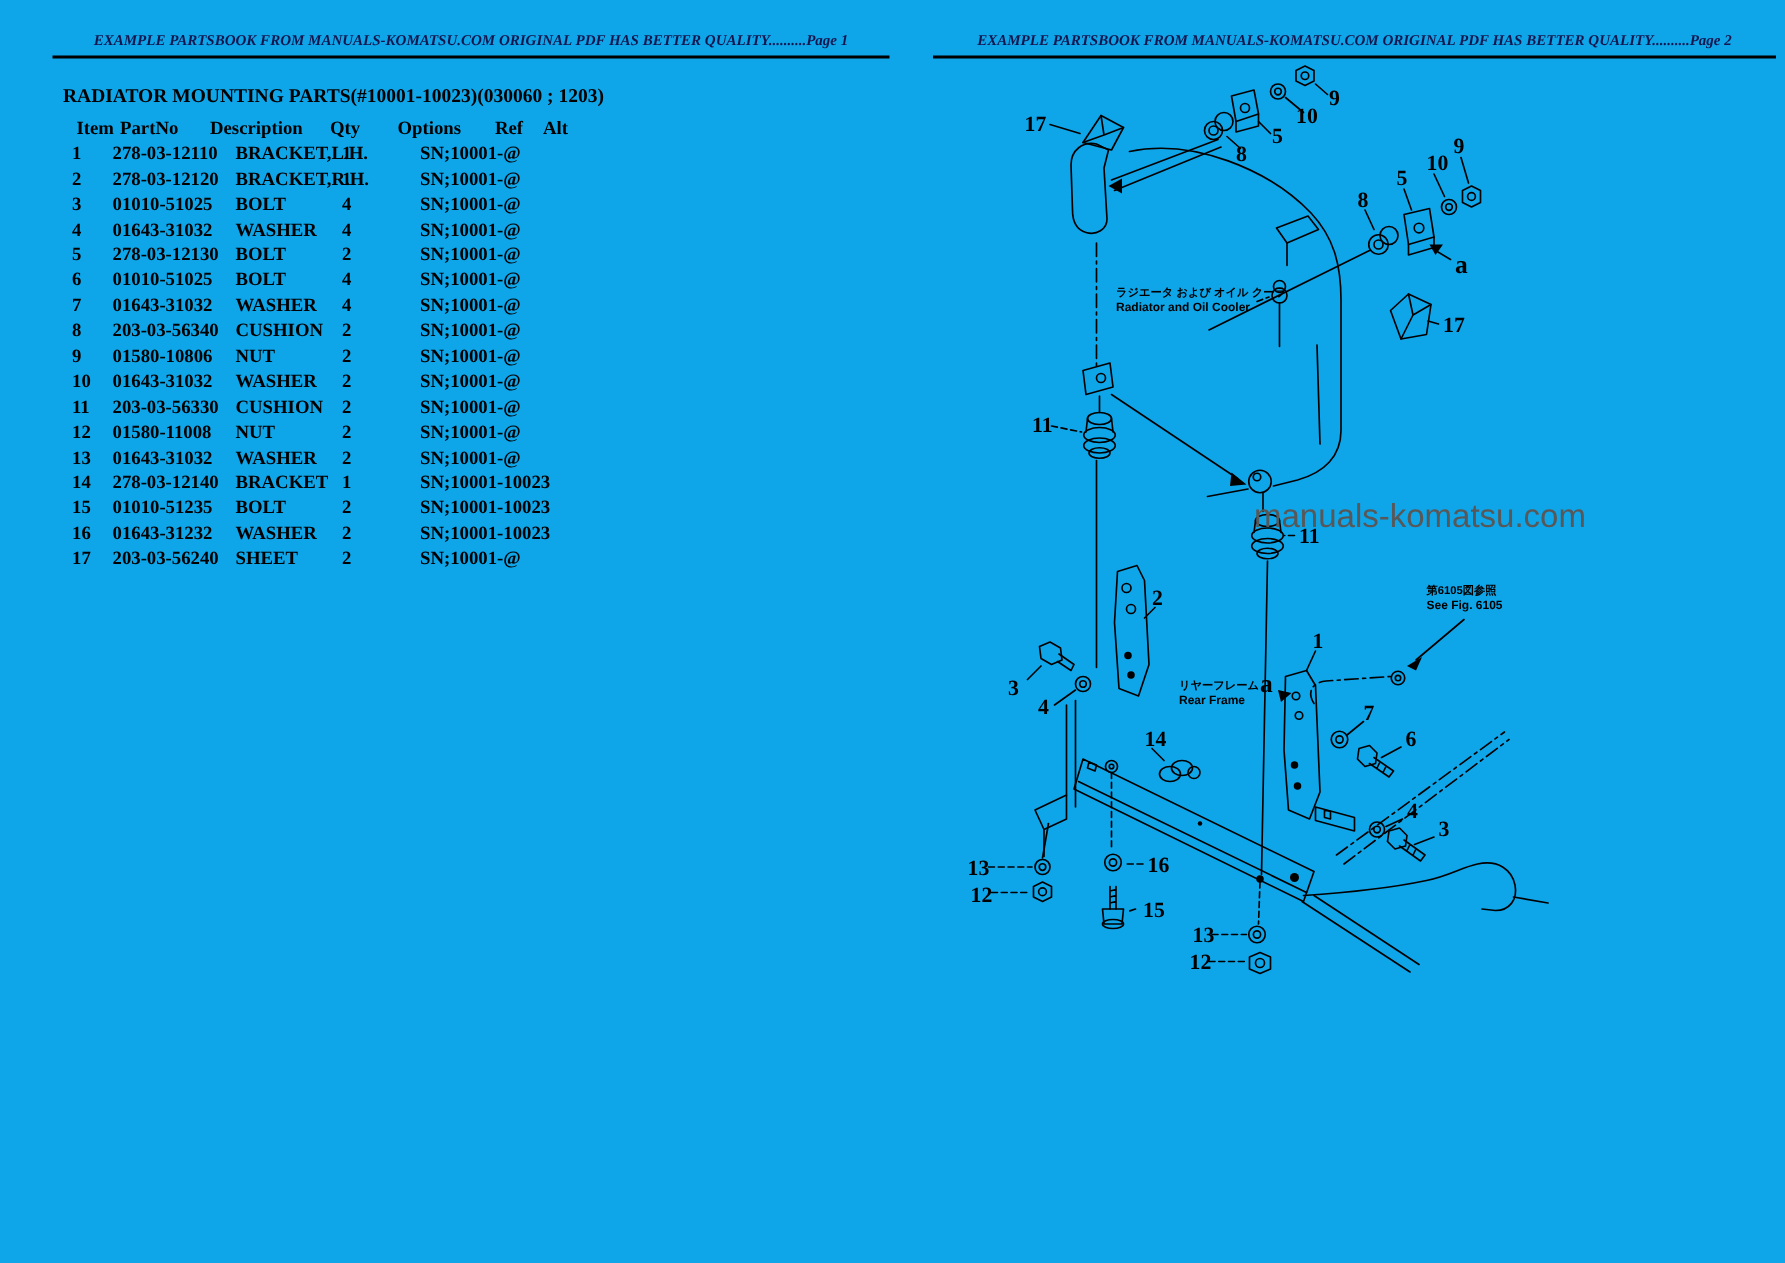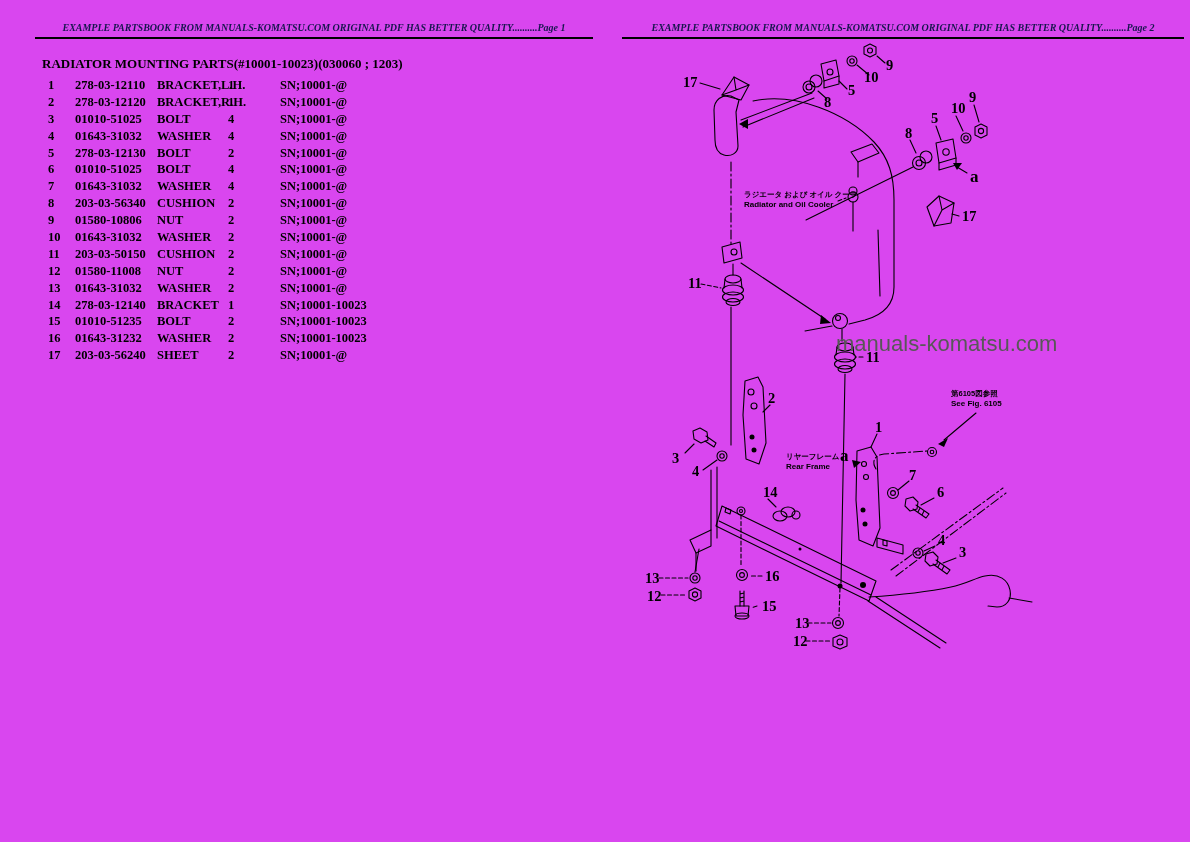--- a/index.html
+++ b/index.html
@@ -1,16 +1,16 @@
 <!DOCTYPE html>
 <html><head>
 <meta charset="utf-8">
 <style>
   html,body{margin:0;padding:0;background:#fff;}
-  .page{position:relative;width:1190px;height:842px;background:#d946ef;overflow:hidden;
+  .page{position:relative;width:1190px;height:842px;background:#0ea5e9;overflow:hidden;
         font-family:"Liberation Serif",serif;color:#000;}
   .hdr{position:absolute;top:22px;height:13px;font:italic bold 10px "Liberation Serif",serif;
        color:#16164e;text-align:center;border-bottom:2px solid #000;padding-bottom:2px;
        white-space:nowrap;overflow:hidden;}
   .hdr-left{left:35px;width:558px;}
   .hdr-right{left:622px;width:562px;}
   .model-link{position:absolute;left:42px;top:41px;font:bold 13px "Liberation Serif",serif;
        color:#0000cd;text-decoration:underline;cursor:pointer;white-space:nowrap;}
   .section-title{position:absolute;left:42px;top:56px;font:bold 13px "Liberation Serif",serif;
        white-space:nowrap;}
@@ -37,20 +37,29 @@
 <body>
 
 <div class="page">
 
   <div class="hdr hdr-left">EXAMPLE PARTSBOOK FROM MANUALS-KOMATSU.COM ORIGINAL PDF HAS BETTER QUALITY..........Page 1</div>
   <div class="hdr hdr-right">EXAMPLE PARTSBOOK FROM MANUALS-KOMATSU.COM ORIGINAL PDF HAS BETTER QUALITY..........Page 2</div>
 
   <div class="section-title">RADIATOR MOUNTING PARTS(#10001-10023)(030060 ; 1203)</div>
 
   <div class="parts-table">
+    <div class="trow">
+      <span class="h-item">Item</span>
+      <span class="h-part">PartNo</span>
+      <span class="h-desc">Description</span>
+      <span class="h-qty">Qty</span>
+      <span class="h-opt">Options</span>
+      <span class="c-ref">Ref</span>
+      <span class="c-alt">Alt</span>
+    </div>
     <div>
 
     <div class="trow">
         <span class="c-item">1</span>
         <span class="c-part">278-03-12110</span>
         <span class="c-desc">BRACKET,L.H.</span>
         <span class="c-qty">1</span>
         <span class="c-opt">SN;10001-@</span>
       </div>
         <div class="trow">
@@ -111,21 +120,21 @@
       </div>
         <div class="trow">
         <span class="c-item">10</span>
         <span class="c-part">01643-31032</span>
         <span class="c-desc">WASHER</span>
         <span class="c-qty">2</span>
         <span class="c-opt">SN;10001-@</span>
       </div>
         <div class="trow">
         <span class="c-item">11</span>
-        <span class="c-part">203-03-50150</span>
+        <span class="c-part">203-03-56330</span>
         <span class="c-desc">CUSHION</span>
         <span class="c-qty">2</span>
         <span class="c-opt">SN;10001-@</span>
       </div>
         <div class="trow">
         <span class="c-item">12</span>
         <span class="c-part">01580-11008</span>
         <span class="c-desc">NUT</span>
         <span class="c-qty">2</span>
         <span class="c-opt">SN;10001-@</span>

